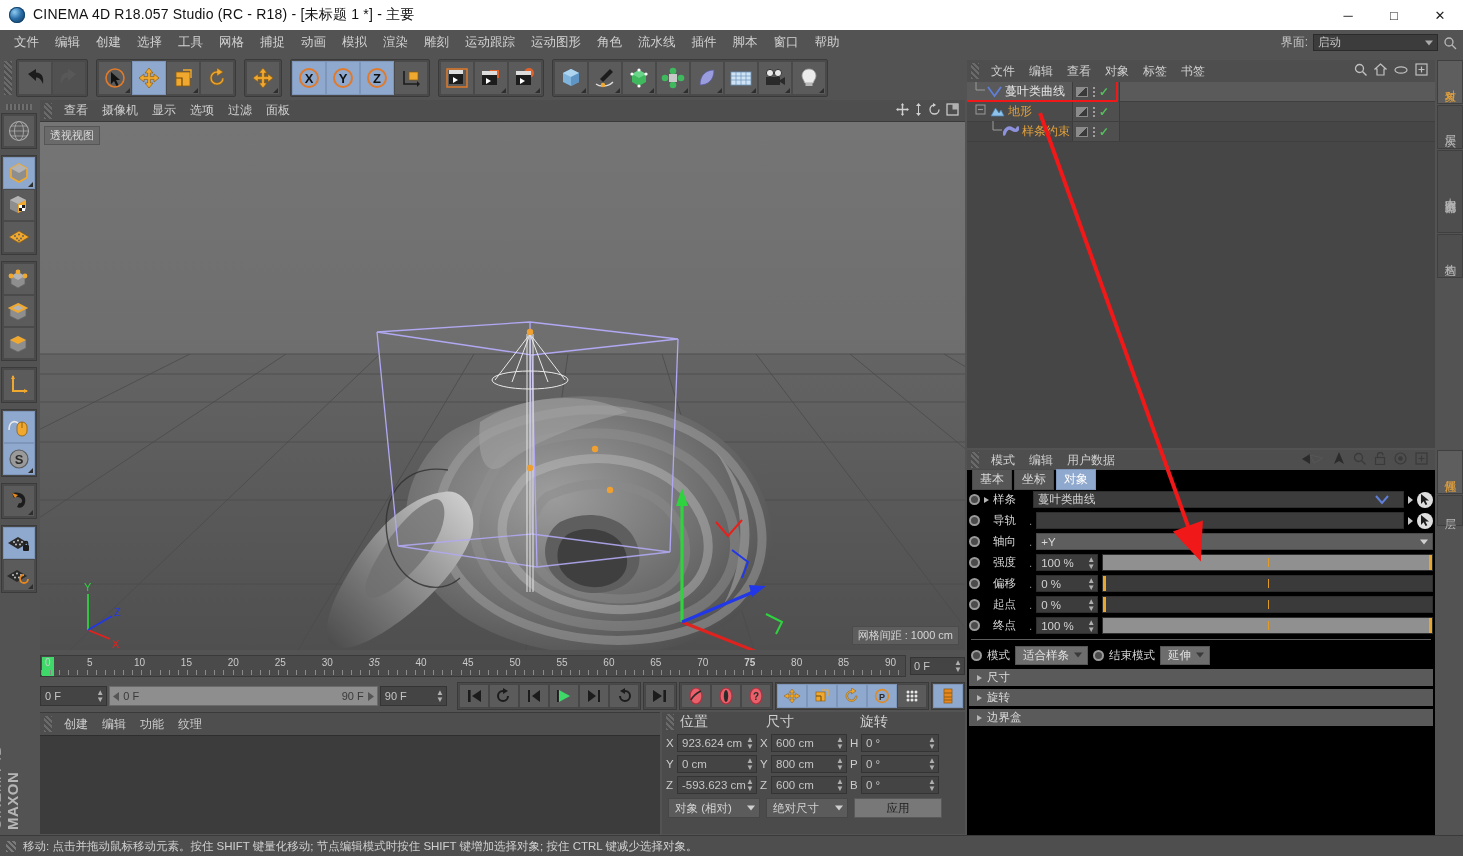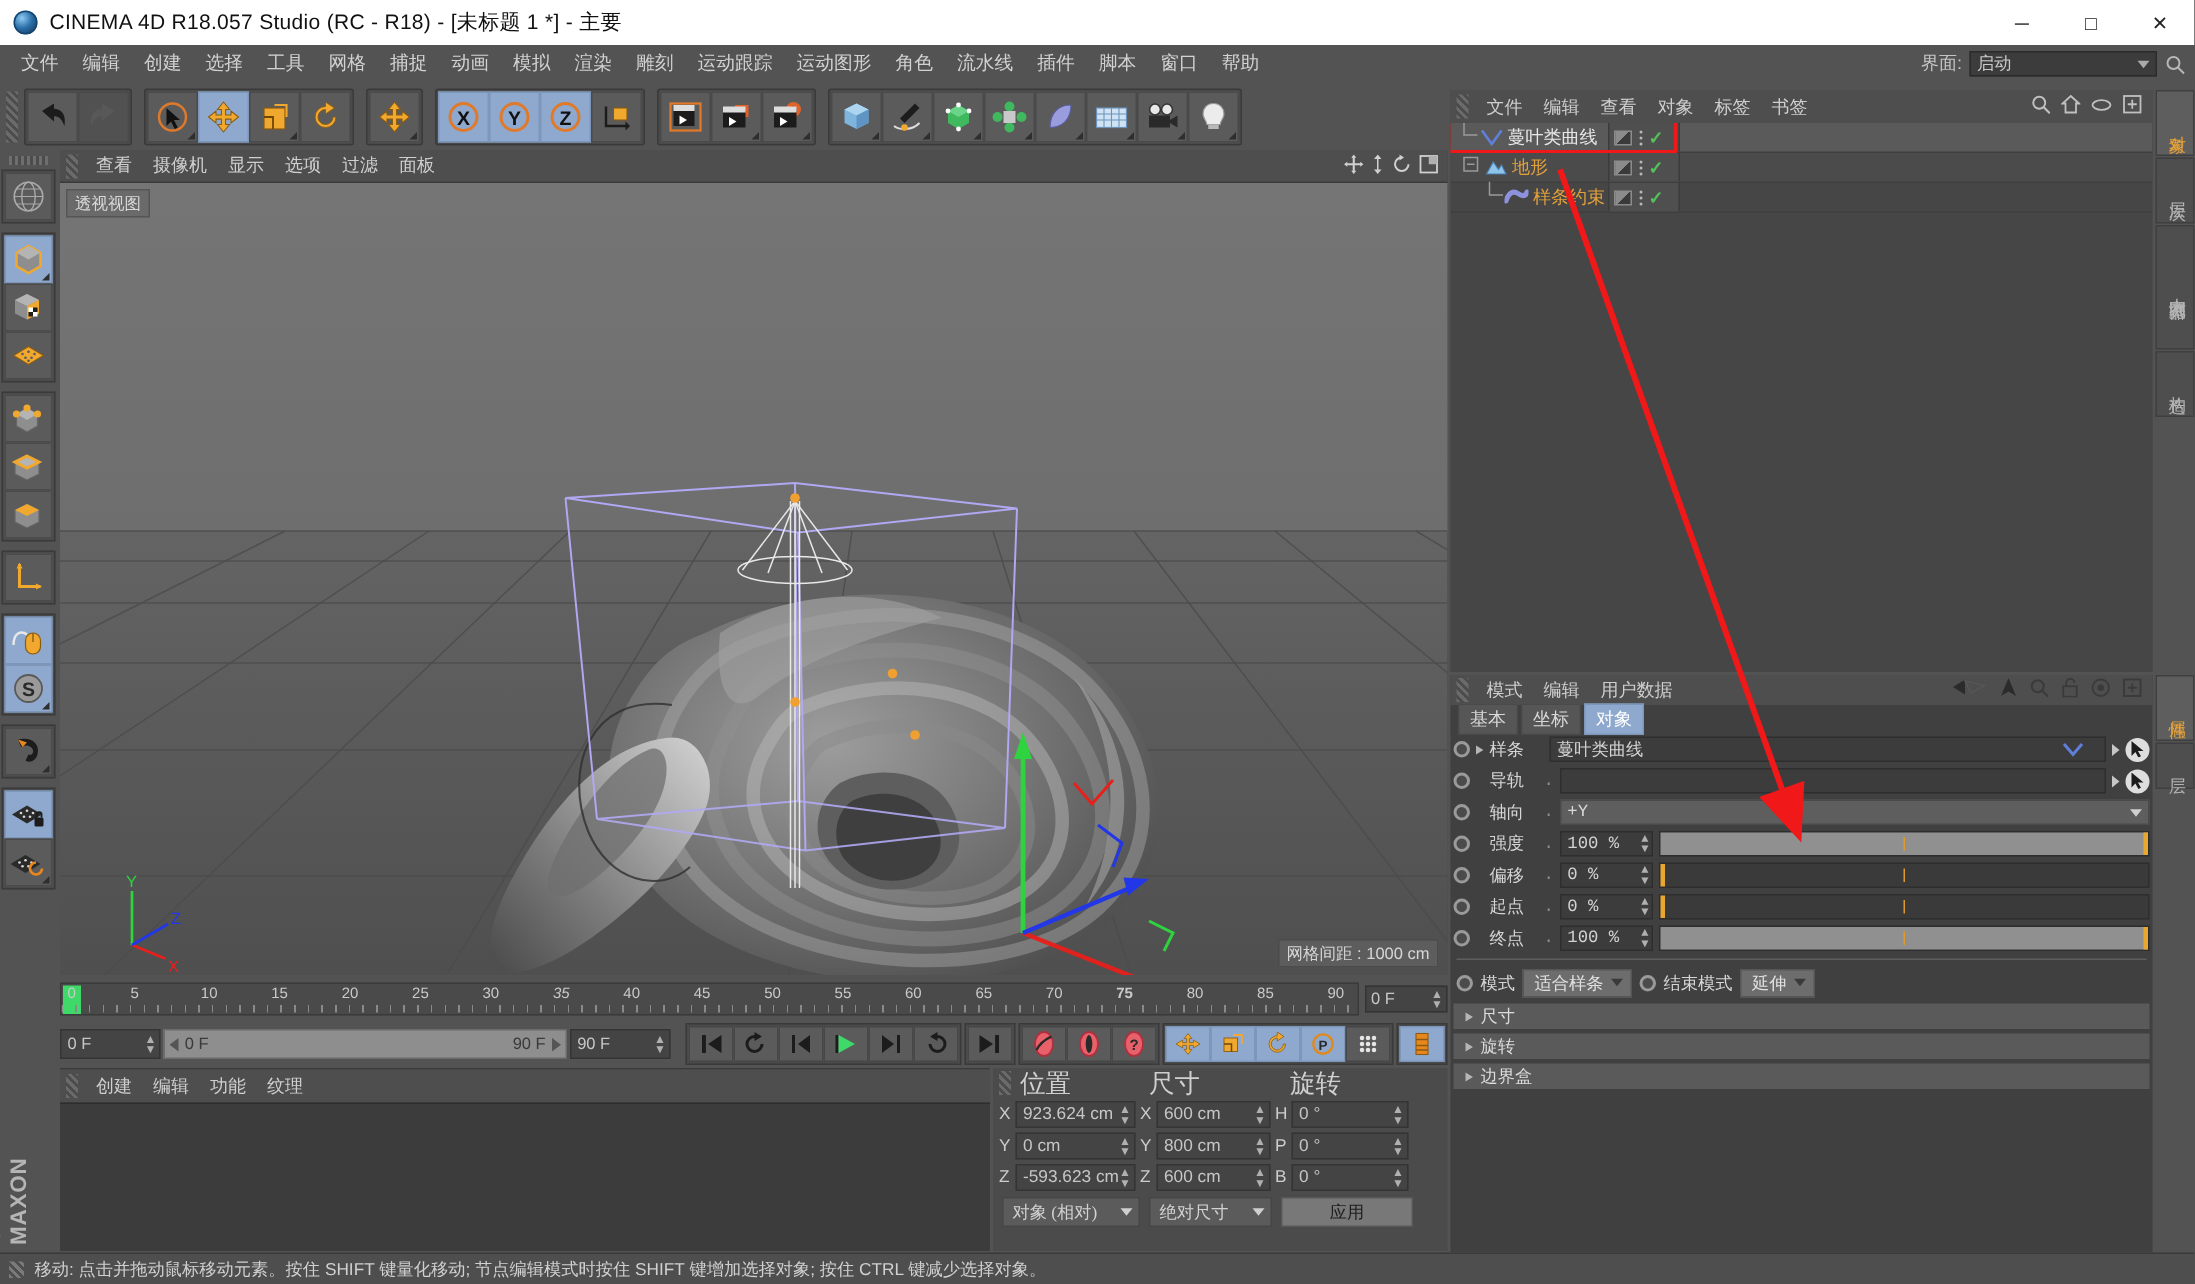--- a/index.html
+++ b/index.html
@@ -136,21 +136,21 @@
   .matpanel { position:absolute; left:40px; top:712px; width:620px; height:122px;
               background:#4b4b4b; border-top:1px solid #3a3a3a; }
   .mat-menubar { height:22px; background:#4e4e4e; display:flex; align-items:center;
                  padding-left:4px; }
   .mat-body { height:99px; background:#3c3c3c; border-top:1px solid #2e2e2e; }
 
   
   .coordpanel { position:absolute; left:662px; top:712px; width:303px; height:122px;
                 background:#4b4b4b; }
   .coord-head { height:20px; display:flex; align-items:center; padding-left:4px;
-                font-size:17px; color:#d0d0d0; }
+                font-size:14px; color:#d0d0d0; }
   .coord-rows { padding:2px 4px 0 4px; }
   .coord-row { display:flex; align-items:center; gap:0; margin-bottom:3px; }
   .ax { width:11px; font-size:11.5px; color:#cdcdcd; text-align:left; }
   .cfield { height:18px; background:#444; border:1px solid #343434; color:#c6c6c6;
             font-size:11.5px; display:flex; align-items:center; padding:0 4px;
             position:relative; margin-right:3px; }
   .cf-pos { width:80px; } .cf-size { width:76px; } .cf-rot { width:78px; }
   .coord-bottom { display:flex; align-items:center; gap:6px; padding:1px 4px 0 6px; }
   .cdrop { height:20px; background:#5b5b5b; border:1px solid #464646; color:#d2d2d2;
            font-size:11.5px; display:flex; align-items:center; padding:0 16px 0 6px;
@@ -193,21 +193,21 @@
   .chk { color:#53c05b; font-size:12px; font-weight:bold; }
   .vis-icon { width:12px; height:10px; border:1px solid #8b8b8b;
               background:linear-gradient(135deg,#8b8b8b 0 50%, #3a3a3a 50% 100%); }
   .mat-dot { width:9px; height:9px; border-radius:50%;
              background:radial-gradient(circle at 32% 30%,#f0b46a,#b9722c); }
   .om-highlight { position:absolute; left:-2px; top:-2px; width:153px; height:22px;
                   border:2px solid #f01818; pointer-events:none; }
 
   
   .attrpanel { position:absolute; left:967px; top:450px; width:468px; height:385px;
-               background:#404040;font-family:Liberation Mono, monospace; }
+               background:#000000; }
   .am-menubar { height:20px; background:#4e4e4e; display:flex; align-items:center;
                 padding-left:4px; }
   .am-icons { margin-left:auto; display:flex; align-items:center; gap:8px; padding-right:7px; }
   .am-objline { height:22px; display:flex; align-items:center; gap:6px; padding-left:6px;
                 font-size:12px; color:#dcdcdc; }
   .am-tabs { height:20px; display:flex; align-items:flex-end; gap:2px; padding-left:5px; }
   .am-tab { font-size:12px; padding:1px 7px; background:#565656; color:#d8d8d8;
             border:1px solid #4a4a4a; }
   .am-tab.on { background:#8fa8cd; color:#ffffff; border-color:#7d96ba; }
   .am-sect { height:17px; background:#5a5a5a; margin:4px 2px 2px 2px;
@@ -1065,21 +1065,21 @@
           <span class="spin">▲<br>▼</span>
         </div>
         <span class="ax">B</span>
         <div class="cfield cf-rot">
           <span>0 °</span>
           <span class="spin">▲<br>▼</span>
         </div>
       </div>
     </div>
     <div class="coord-bottom">
-      <div class="cdrop" style="width:92px;font-family:Liberation Serif, serif;">
+      <div class="cdrop" style="width:92px;">
         <span>对象 (相对)</span>
         <span class="caret"></span>
       </div>
       <div class="cdrop" style="width:82px;">
         <span>绝对尺寸</span>
         <span class="caret"></span>
       </div>
       <div class="capply">应用</div>
     </div>
   </div>

